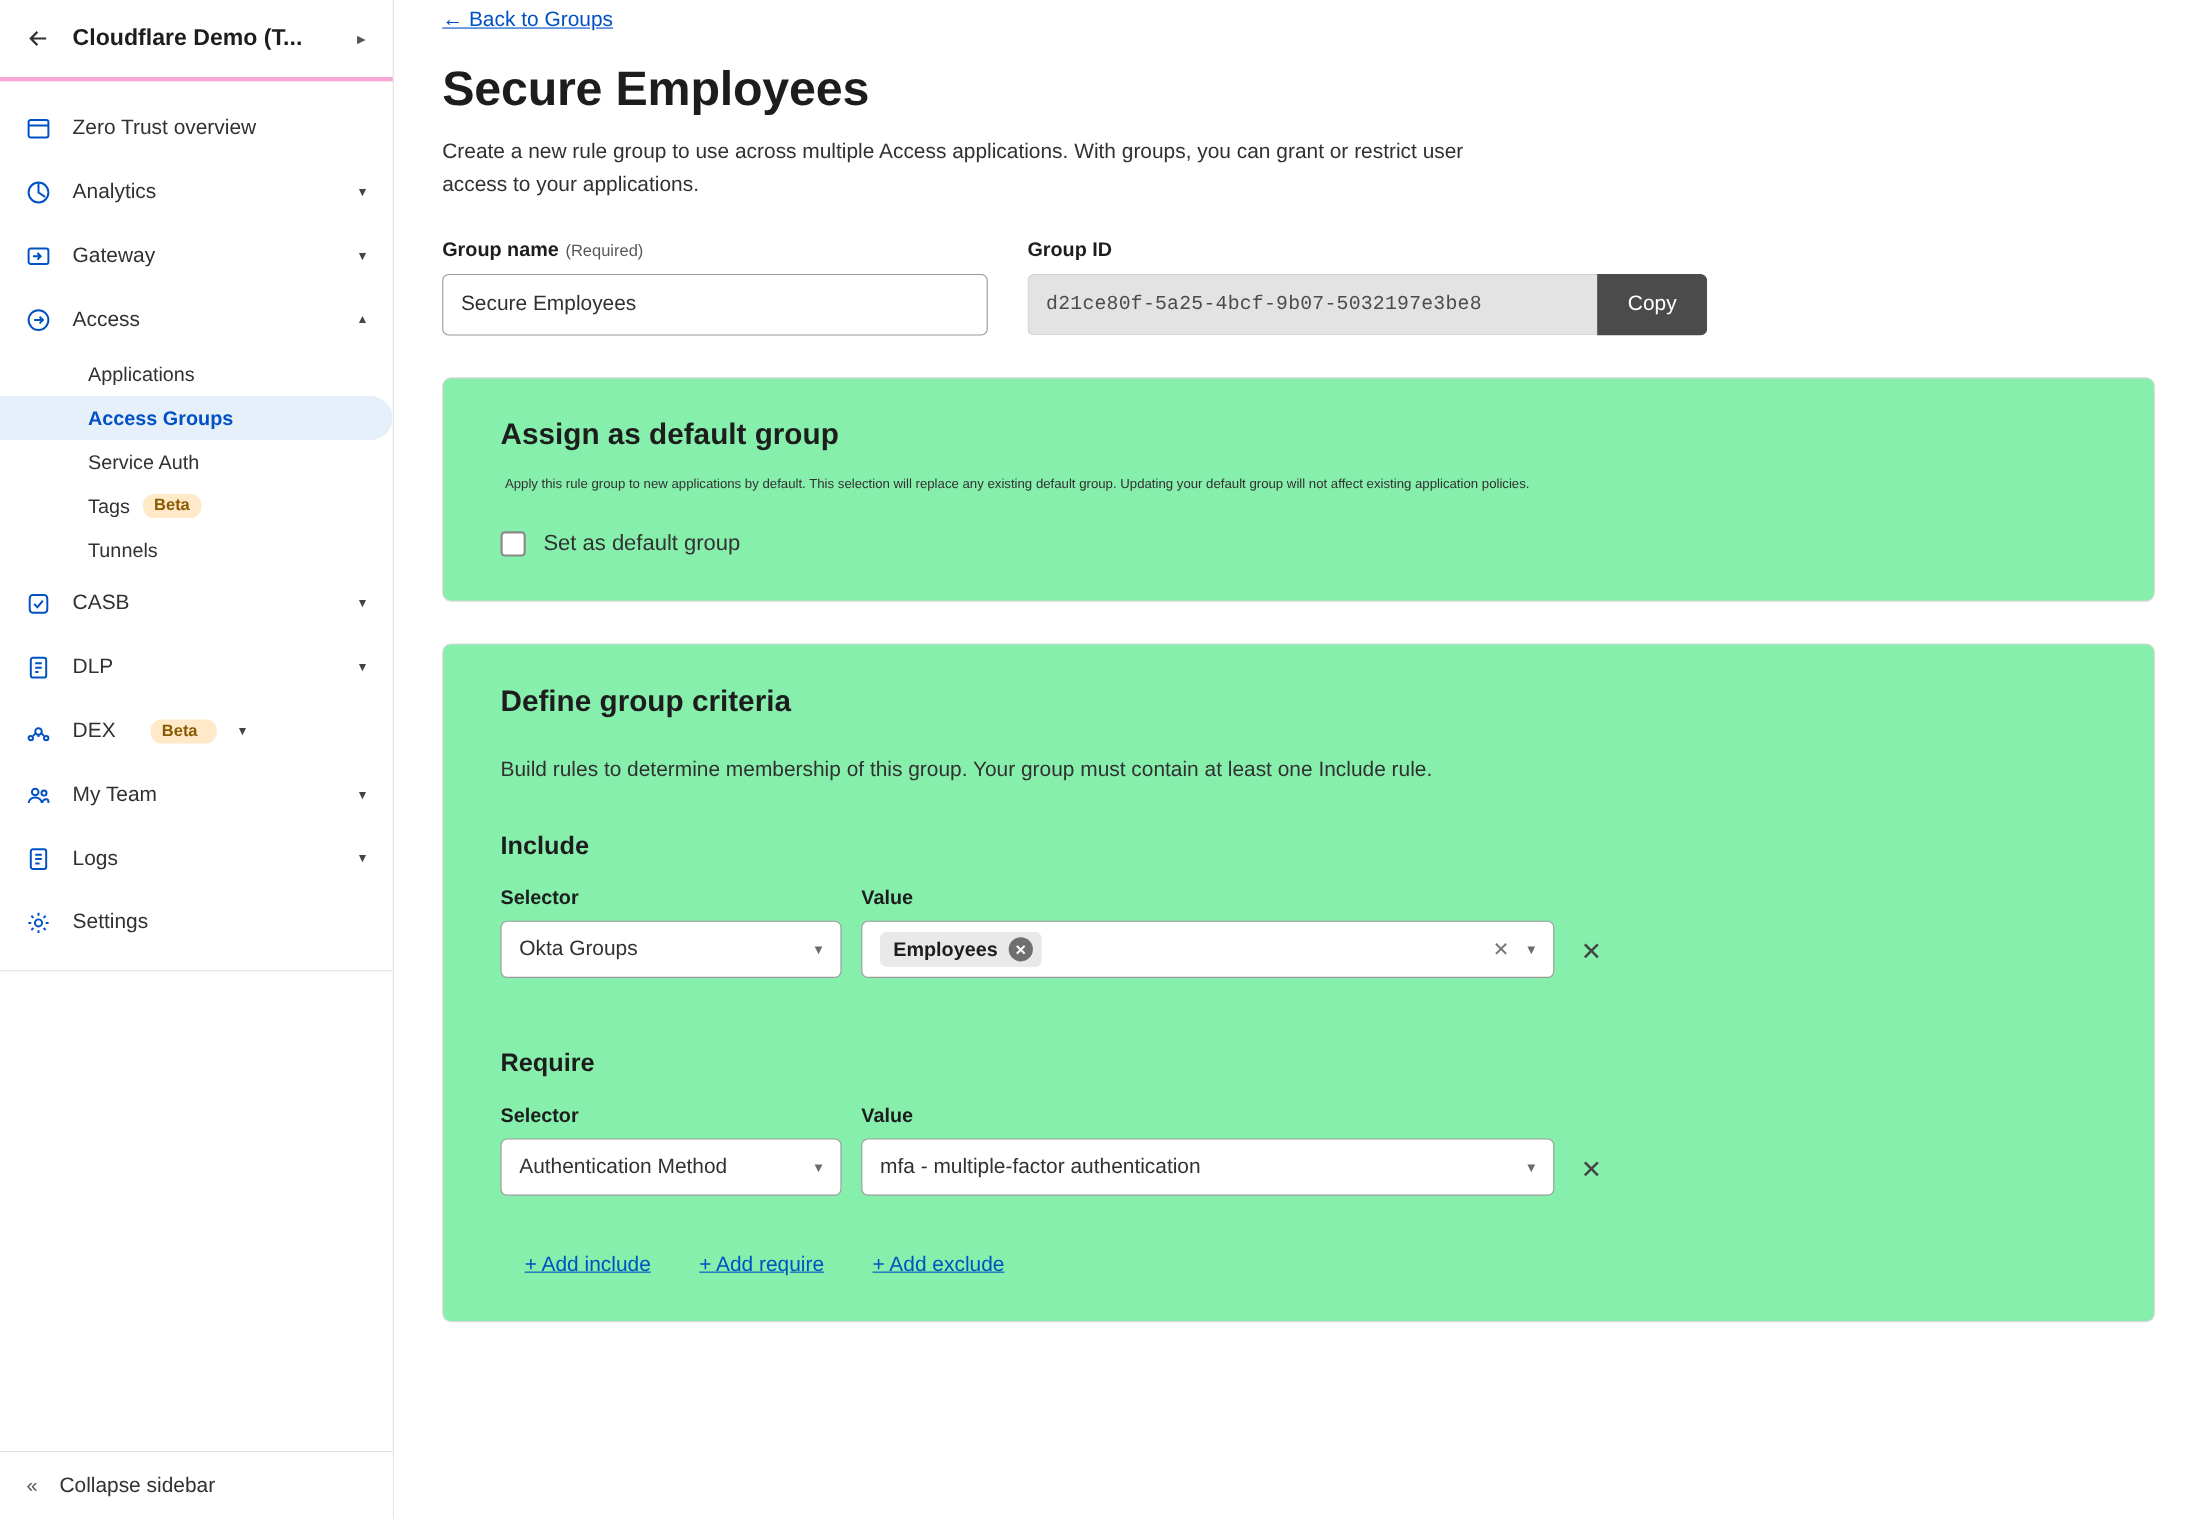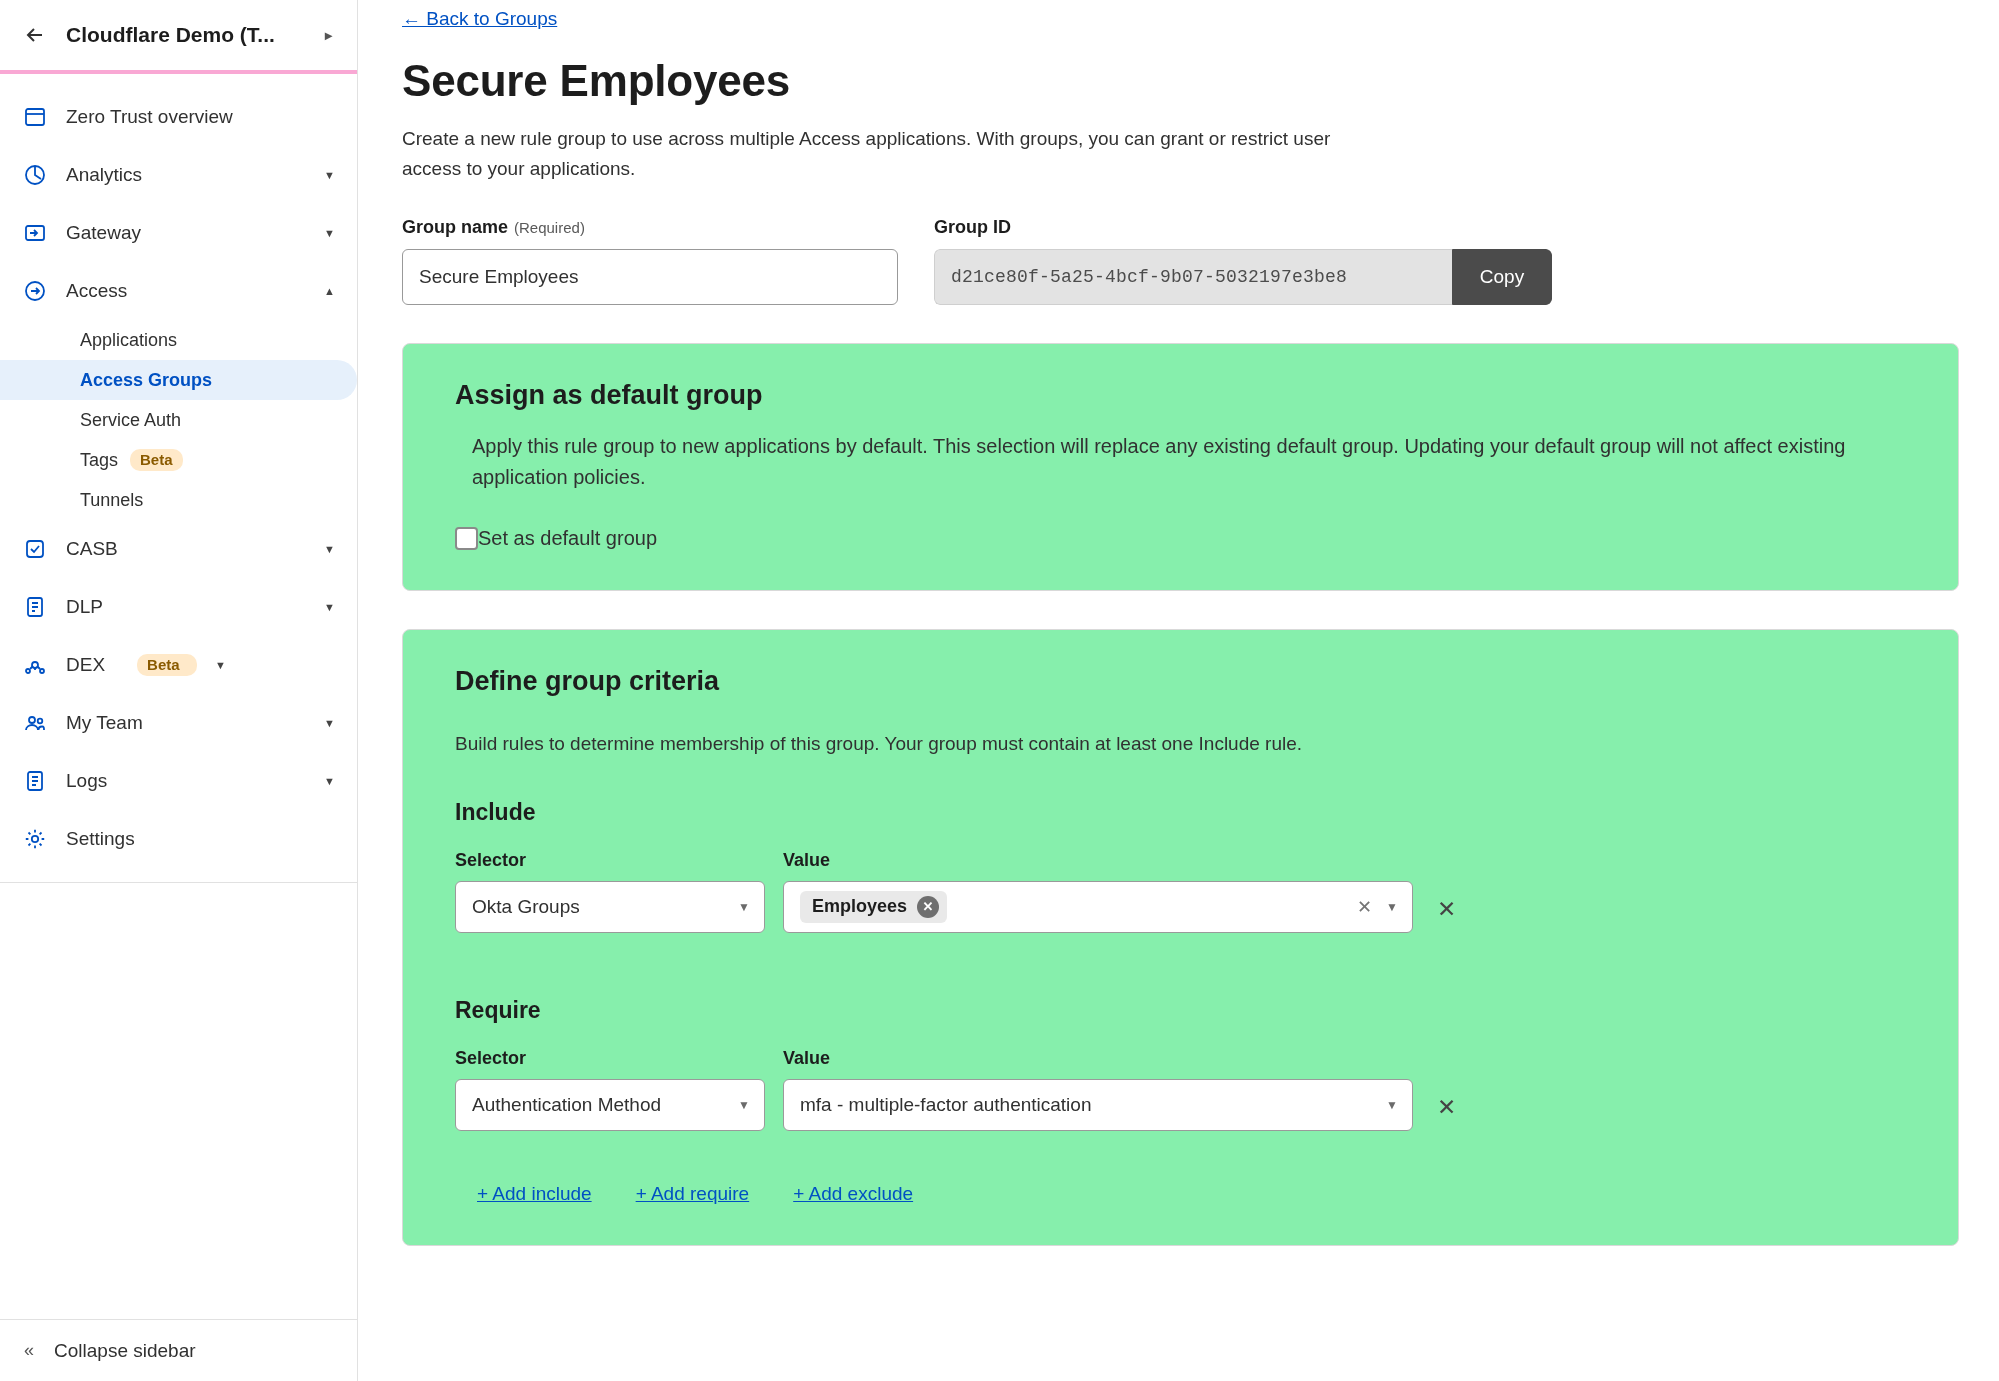--- a/index.html
+++ b/index.html
@@ -216,27 +216,27 @@
     background: #86efac;
     padding: 36px 52px 40px 52px;
   }
   .card h2 {
     font-size: 27px;
     font-weight: bold;
     color: #1d1d1d;
     margin: 0 0 20px 0;
   }
   .card p.body {
-    font-size: 20px;
+    font-size: 12px;
     line-height: 1.55;
     color: #313131;
-    margin: 0 0 34px 17px;
+    margin: 0 0 34px 4px;
     max-width: 1420px;
   }
-  .checkbox-row { display: flex; align-items: center; }
+  .checkbox-row { display: flex; align-items: center; gap: 16px; }
   .cbox {
     width: 23px; height: 23px;
     border: 2px solid #8a8a8a;
     border-radius: 4px;
     background: #fff;
     flex: 0 0 auto;
   }
   .cbox-label { font-size: 20px; color: #313131; }
 
   .card2-sub {

